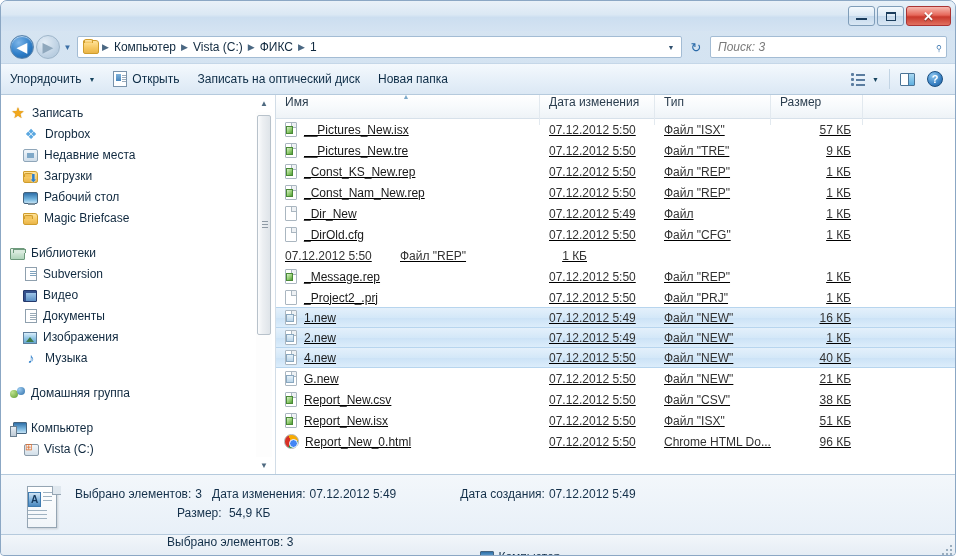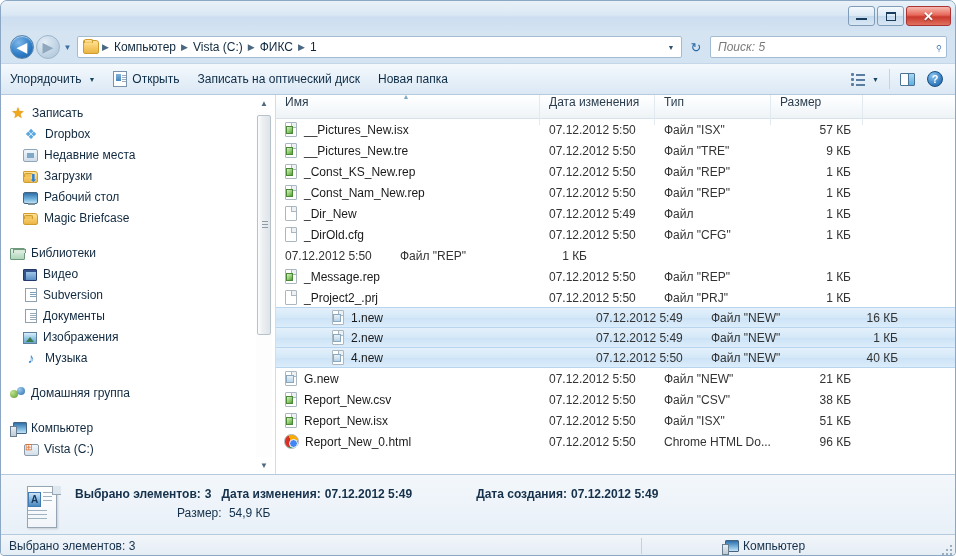--- a/index.html
+++ b/index.html
@@ -328,31 +328,30 @@
   .col.sorted:after {
     content:"▲"; position: absolute; left: 50%; margin-left: -5px; top: -2px;
     font-size: 7px; color: #7aa8c9;
   }
   #c-name { width: 264px; }
   #c-date { width: 115px; }
   #c-type { width: 116px; }
   #c-size { width: 92px; }
   #c-blank { flex: 1; border-right: none; }
 
-  #filelist { position: absolute; left: 0; top: 24px; right: 0; bottom: 0; }
+  #filelist { position: absolute; left: 0; top: 24px; right: 0; bottom: 0; text-decoration: underline; }
   .frow {
     height: 21px; display: flex; align-items: center;
     font-size: 12px; color: #1a1a1a; position: relative;
   }
   .frow.sel {
     background: linear-gradient(180deg,#e4f0fb 0%, #d4e8f8 50%, #cbe2f6 51%, #dcedfb 100%);
     border-top: 1px solid #b7d5ee;
     border-bottom: 1px solid #b7d5ee;
     margin-top: -1px;
-    justify-content: center;
   }
   .frow.sel + .frow.sel { margin-top: -1px; }
   .fc { display: flex; align-items: center; white-space: nowrap; overflow: hidden; }
   .fc-name { width: 264px; padding-left: 8px; gap: 6px; }
   .fc-date { width: 115px; padding-left: 9px; color: #333; }
   .fc-type { width: 116px; padding-left: 9px; color: #333; }
   .fc-size { width: 92px; padding-right: 12px; justify-content: flex-end; color: #333; }
 
   
   .ficon { width: 14px; height: 16px; position: relative; flex: none; }
@@ -420,32 +419,32 @@
       #9fb2c1 8px 9px, transparent 9px 12px);
   }
   #details-icon .lines2 {
     position: absolute; left: 20px; top: 6px; width: 9px; height: 14px;
     background: linear-gradient(180deg,
       #9fb2c1 0 1px, transparent 1px 4px,
       #9fb2c1 4px 5px, transparent 5px 8px,
       #9fb2c1 8px 9px, transparent 9px 12px);
   }
   #details-text { margin-left: 14px; font-size: 12px; color: #14304a; padding-top: 3px; }
-  #details-line1 { display: flex; align-items: center; font-weight: bold; }
+  #details-line1 { display: flex; align-items: center; }
   #details-line2 { margin-top: 5px; padding-left: 102px; }
   .dlabel { color: #14304a; }
   .dval { color: #14304a; margin-left: 4px; }
   #d-created { margin-left: 64px; }
 
   
   #statusbar {
     position: absolute; left: 0; top: 533px; width: 956px; height: 23px;
     background: linear-gradient(180deg,#f2f6fa 0%, #e4ecf4 100%);
     border-top: 1px solid #b5cadd;
-    display: flex; align-items: center; font-size: 12px; color: #14304a;
+    display: flex; align-items: center; font-size: 12px; color: #14304a; flex-direction: column;
   }
   #status-left { padding-left: 8px; width: 640px; }
   #status-sep { width: 1px; height: 16px; background: #c2d2e0; }
   #status-right { display: flex; align-items: center; gap: 6px; padding-left: 80px; }
   #grip {
     position: absolute; right: 3px; bottom: 2px; width: 12px; height: 12px;
     background:
       radial-gradient(circle 1px at 9px 3px, #9aadbd 99%, transparent),
       radial-gradient(circle 1px at 9px 7px, #9aadbd 99%, transparent),
       radial-gradient(circle 1px at 5px 7px, #9aadbd 99%, transparent),
@@ -495,21 +494,21 @@
       <span class="crumb-sep">▶</span>
       <span class="crumb">1</span>
       <span id="crumb-drop">▼</span>
     </div>
 
     <div id="refreshbtn">
         <span>↻</span>
       </div>
 
     <div id="searchbox">
-      <span class="ph">Поиск: 5</span>
+      <span class="ph">Поиск: 3</span>
       <span id="searchicon">⌕</span>
     </div>
   </div>
 
   <div id="toolbar">
     <div class="tbitem">
       <span>Упорядочить</span>
       <span class="tbcaret">▼</span>
     </div>
     <div class="tbitem">
@@ -575,26 +574,26 @@
           <span>Magic Briefcase</span>
         </div>
 
         <div class="nav-gap"></div>
 
         <div class="nav-item root">
           <span class="nav-ico ico-library"></span>
           <span>Библиотеки</span>
         </div>
         <div class="nav-item">
+          <span class="nav-ico ico-doc ico-subversion"></span>
+          <span>Subversion</span>
+        </div>
+        <div class="nav-item">
           <span class="nav-ico ico-video"></span>
           <span>Видео</span>
-        </div>
-        <div class="nav-item">
-          <span class="nav-ico ico-doc ico-subversion"></span>
-          <span>Subversion</span>
         </div>
         <div class="nav-item">
           <span class="nav-ico ico-doc"></span>
           <span>Документы</span>
         </div>
         <div class="nav-item">
           <span class="nav-ico ico-pics"></span>
           <span>Изображения</span>
         </div>
         <div class="nav-item">

